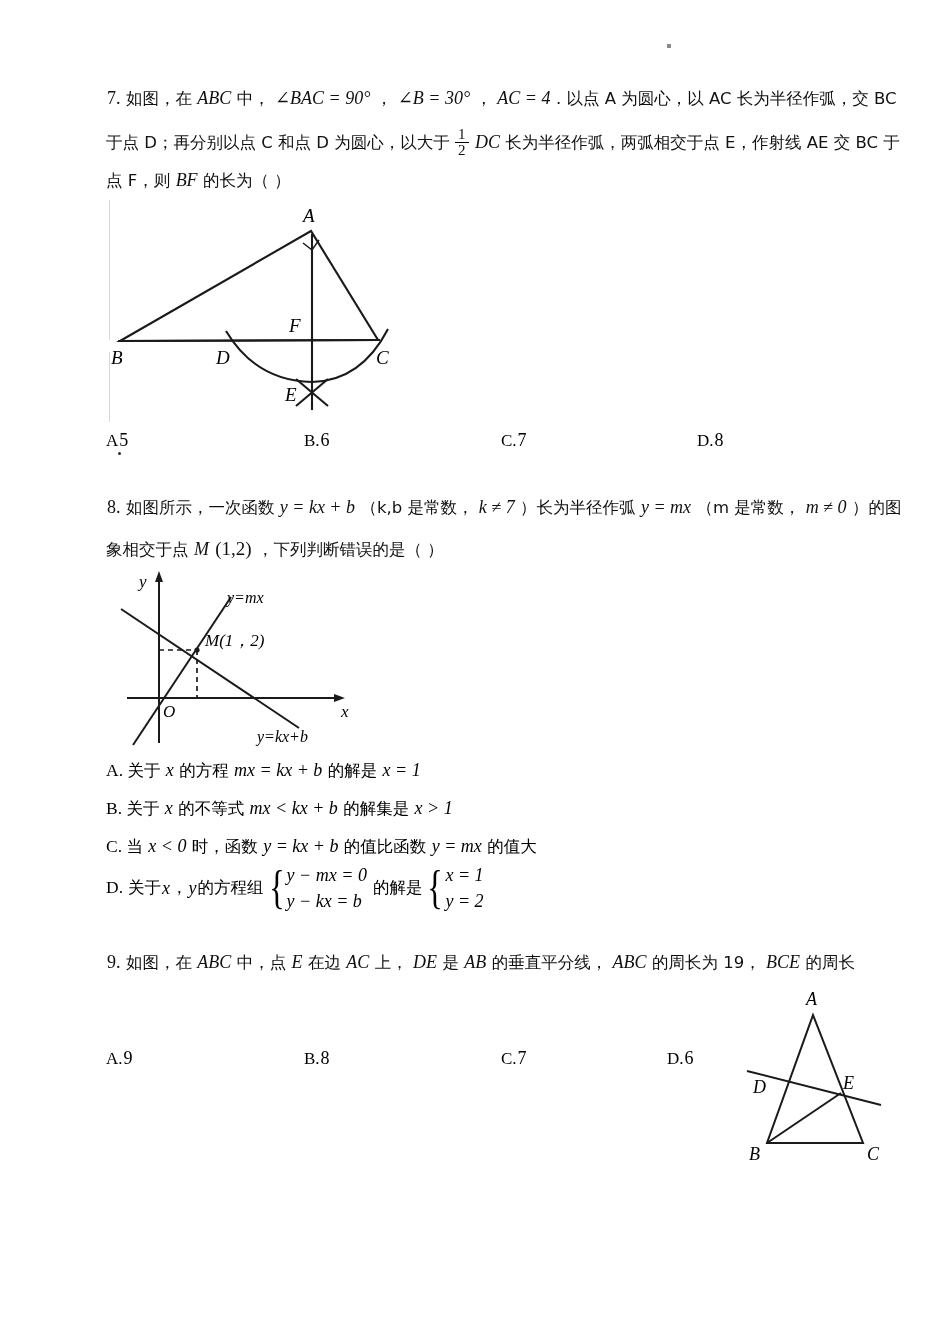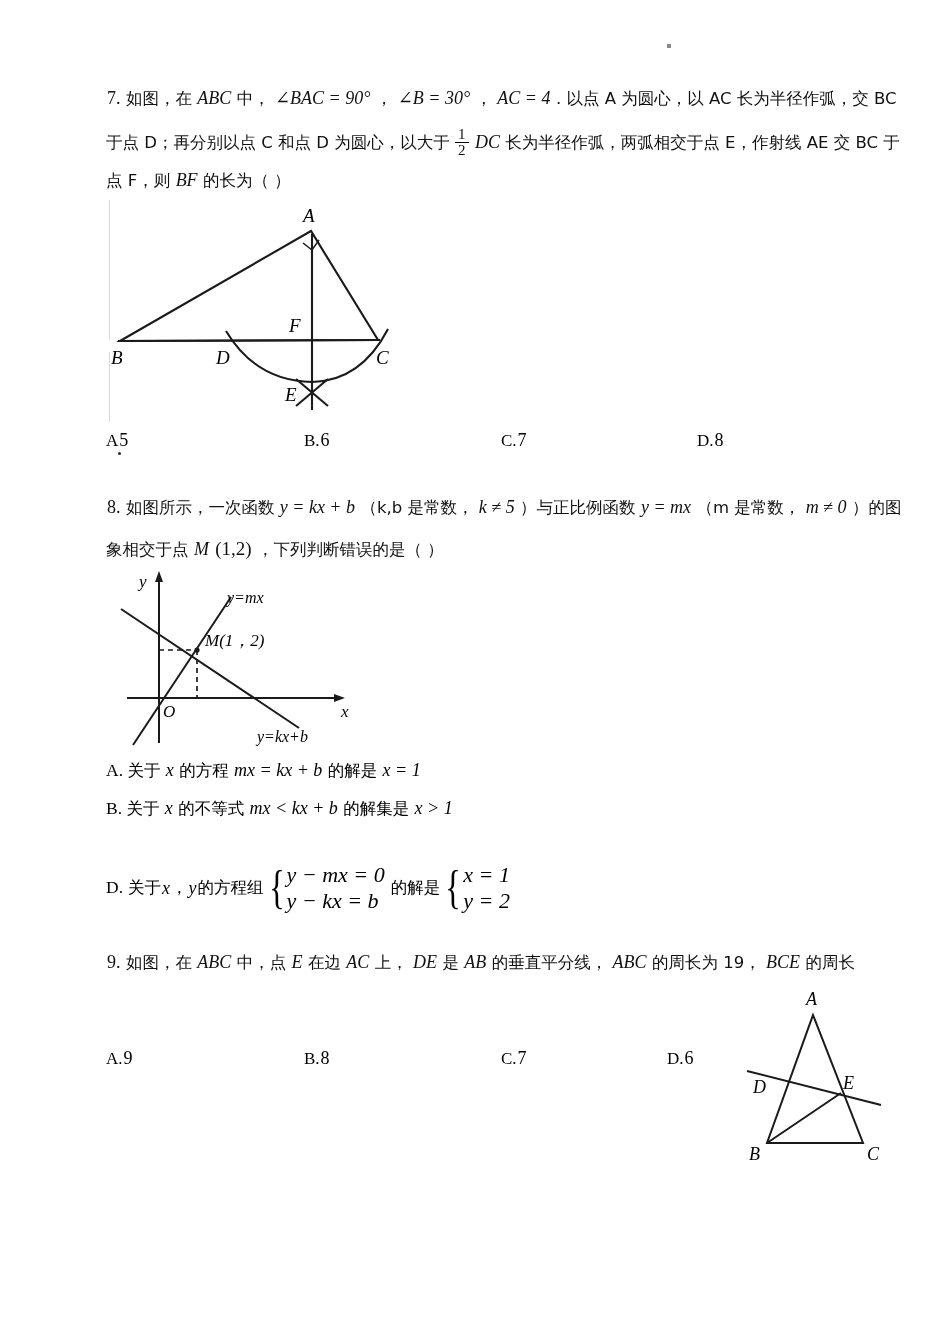--- a/index.html
+++ b/index.html
@@ -97,21 +97,21 @@
     transform: scaleX(0.7);
     display: inline-block;
   }
   .sys-rows {
     display: inline-flex;
     flex-direction: column;
     justify-content: center;
     line-height: 26px;
     margin-left: -2px;
   }
-  .sys-rows span { white-space: nowrap; font-size: 22px; }
+  .sys-rows span { white-space: nowrap; font-size: 18px; }
 
   .lmargin-line {
     position: absolute;
     background: #d9d9d9;
     width: 1px;
   }
   .dot-artifact {
     position: absolute;
     width: 3px; height: 3px;
     background: #2a2a2a;
@@ -197,22 +197,22 @@
   </div>
   <div class="opt-row" style="left:676px; top:430px;">
     <span class="opt-label">D</span><span class="opt-label">.</span><span class="mn">8</span>
   </div>
 
   <div class="qtext" style="left:85px; top:487px;">
     <span class="mn">8.</span>
     <span class="body-text">如图所示，一次函数</span>
     <span class="mi">y = kx + b</span>
     <span class="body-text">（k,b 是常数，</span>
-    <span class="mi">k ≠ 5</span>
-    <span class="body-text">）与正比例函数</span>
+    <span class="mi">k ≠ 7</span>
+    <span class="body-text">）长为半径作弧</span>
     <span class="mi">y = mx</span>
     <span class="body-text">（m 是常数，</span>
     <span class="mi">m ≠ 0</span>
     <span class="body-text">）的图</span>
   </div>
 
   <div class="qtext" style="left:85px; top:528px;">
     <span class="body-text">象相交于点</span>
     <span class="mi">M</span>
     <span class="mn" style="font-size:19px;">(1,2)</span>
@@ -258,20 +258,30 @@
   <div class="choice" style="left:85px; top:788px;">
     <span class="opt-label">B.</span>
     <span class="body-text">关于</span>
     <span class="mi">x</span>
     <span class="body-text">的不等式</span>
     <span class="mi">mx &lt; kx + b</span>
     <span class="body-text">的解集是</span>
     <span class="mi">x &gt; 1</span>
   </div>
 
+  <div class="choice" style="left:85px; top:826px;">
+    <span class="opt-label">C.</span>
+    <span class="body-text">当</span>
+    <span class="mi">x &lt; 0</span>
+    <span class="body-text">时，函数</span>
+    <span class="mi">y = kx + b</span>
+    <span class="body-text">的值比函数</span>
+    <span class="mi">y = mx</span>
+    <span class="body-text">的值大</span>
+  </div>
 
   <div class="choice" style="left:85px; top:862px; line-height:1;">
     <span style="display:inline-flex; align-items:center;">
       <span class="opt-label">D.</span>
       <span class="body-text" style="margin-left:5px;">关于</span>
       <span class="mi">x</span>
       <span class="body-text">，</span>
       <span class="mi">y</span>
       <span class="body-text">的方程组</span>
       <span class="sys">

